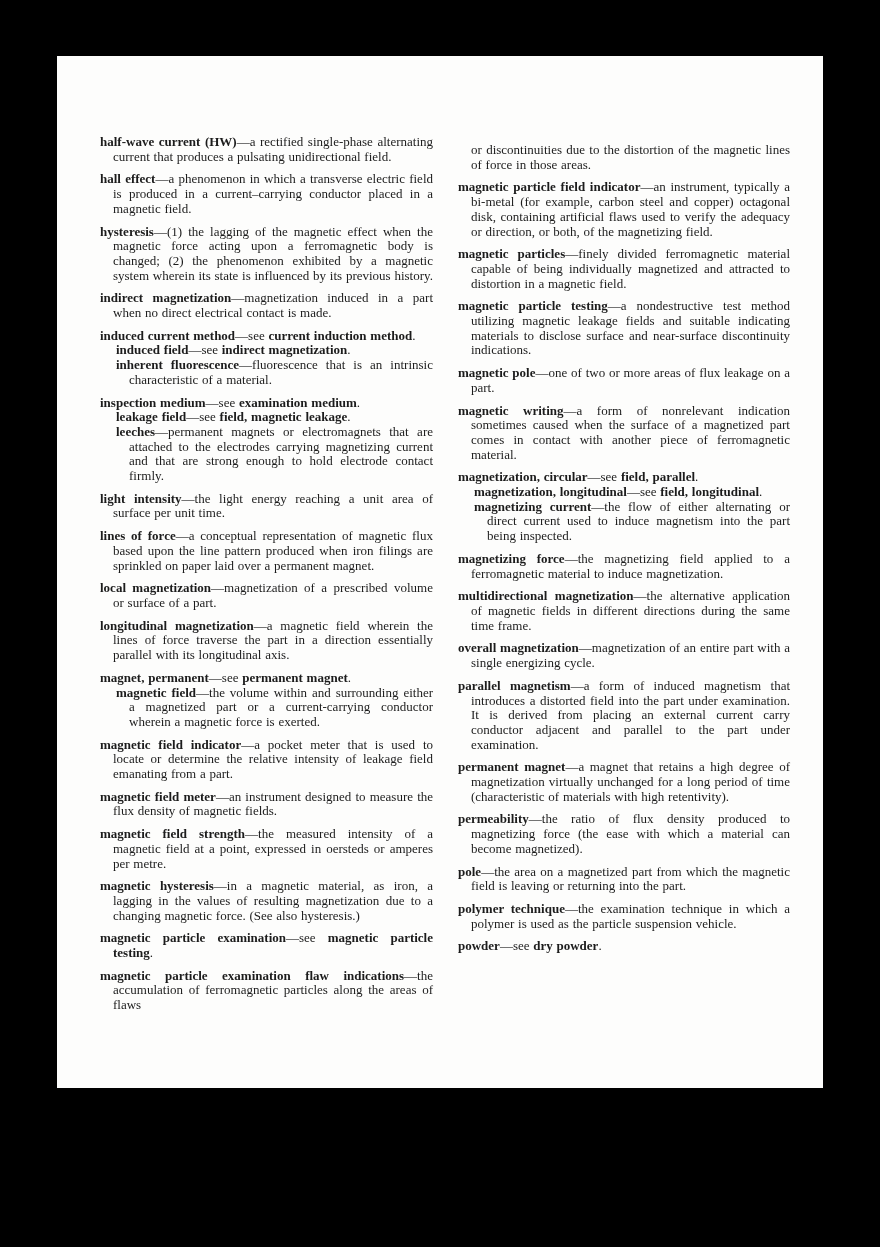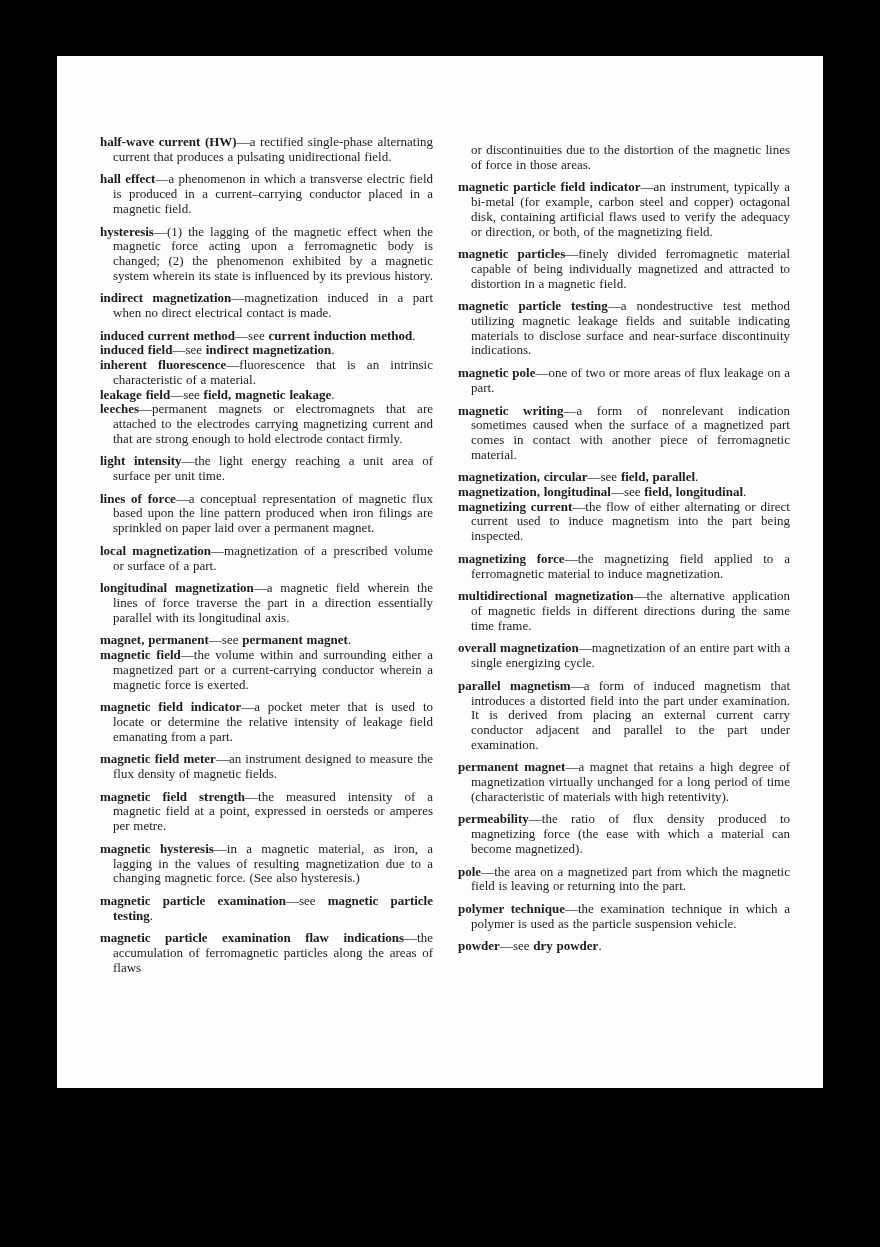--- a/index.html
+++ b/index.html
@@ -31,38 +31,39 @@
   .entry {
     font-size: 13px;
     line-height: 14.7px;
     color: #1c1c1c;
     text-align: justify;
     padding-left: 13px;
     text-indent: -13px;
     margin-top: 8px;
     word-spacing: 0.5px;
   }
-  .entry.tight { margin-top: 0; }
+  .entry.tight { margin-top: 0; margin-left: 16px; }
   .entry:first-child { margin-top: 0; }
   .entry.cont { text-indent: 0; margin-top: 8px; }
   .entry b { font-weight: bold; }
 </style>
 </head>
 <body>
 
 <div class="paper">
   <div class="content">
     <div class="col">
         <p class="entry"><b>half-wave current (HW)</b>—a rectified single-phase alternating current that produces a pulsating unidirectional field.</p>
         <p class="entry"><b>hall effect</b>—a phenomenon in which a transverse electric field is produced in a current–carrying conductor placed in a magnetic field.</p>
         <p class="entry"><b>hysteresis</b>—(1) the lagging of the magnetic effect when the magnetic force acting upon a ferromagnetic body is changed; (2) the phenomenon exhibited by a magnetic system wherein its state is influenced by its previous history.</p>
         <p class="entry"><b>indirect magnetization</b>—magnetization induced in a part when no direct electrical contact is made.</p>
         <p class="entry"><b>induced current method</b>—see <b>current induction method</b>.</p>
         <p class="entry tight"><b>induced field</b>—see <b>indirect magnetization</b>.</p>
         <p class="entry tight"><b>inherent fluorescence</b>—fluorescence that is an intrinsic characteristic of a material.</p>
+        <p class="entry"><b>inspection medium</b>—see <b>examination medium</b>.</p>
         <p class="entry tight"><b>leakage field</b>—see <b>field, magnetic leakage</b>.</p>
         <p class="entry tight"><b>leeches</b>—permanent magnets or electromagnets that are attached to the electrodes carrying magnetizing current and that are strong enough to hold electrode contact firmly.</p>
         <p class="entry"><b>light intensity</b>—the light energy reaching a unit area of surface per unit time.</p>
         <p class="entry"><b>lines of force</b>—a conceptual representation of magnetic flux based upon the line pattern produced when iron filings are sprinkled on paper laid over a permanent magnet.</p>
         <p class="entry"><b>local magnetization</b>—magnetization of a prescribed volume or surface of a part.</p>
         <p class="entry"><b>longitudinal magnetization</b>—a magnetic field wherein the lines of force traverse the part in a direction essentially parallel with its longitudinal axis.</p>
         <p class="entry"><b>magnet, permanent</b>—see <b>permanent magnet</b>.</p>
         <p class="entry tight"><b>magnetic field</b>—the volume within and surrounding either a magnetized part or a current-carrying conductor wherein a magnetic force is exerted.</p>
         <p class="entry"><b>magnetic field indicator</b>—a pocket meter that is used to locate or determine the relative intensity of leakage field emanating from a part.</p>
         <p class="entry"><b>magnetic field meter</b>—an instrument designed to measure the flux density of magnetic fields.</p>

